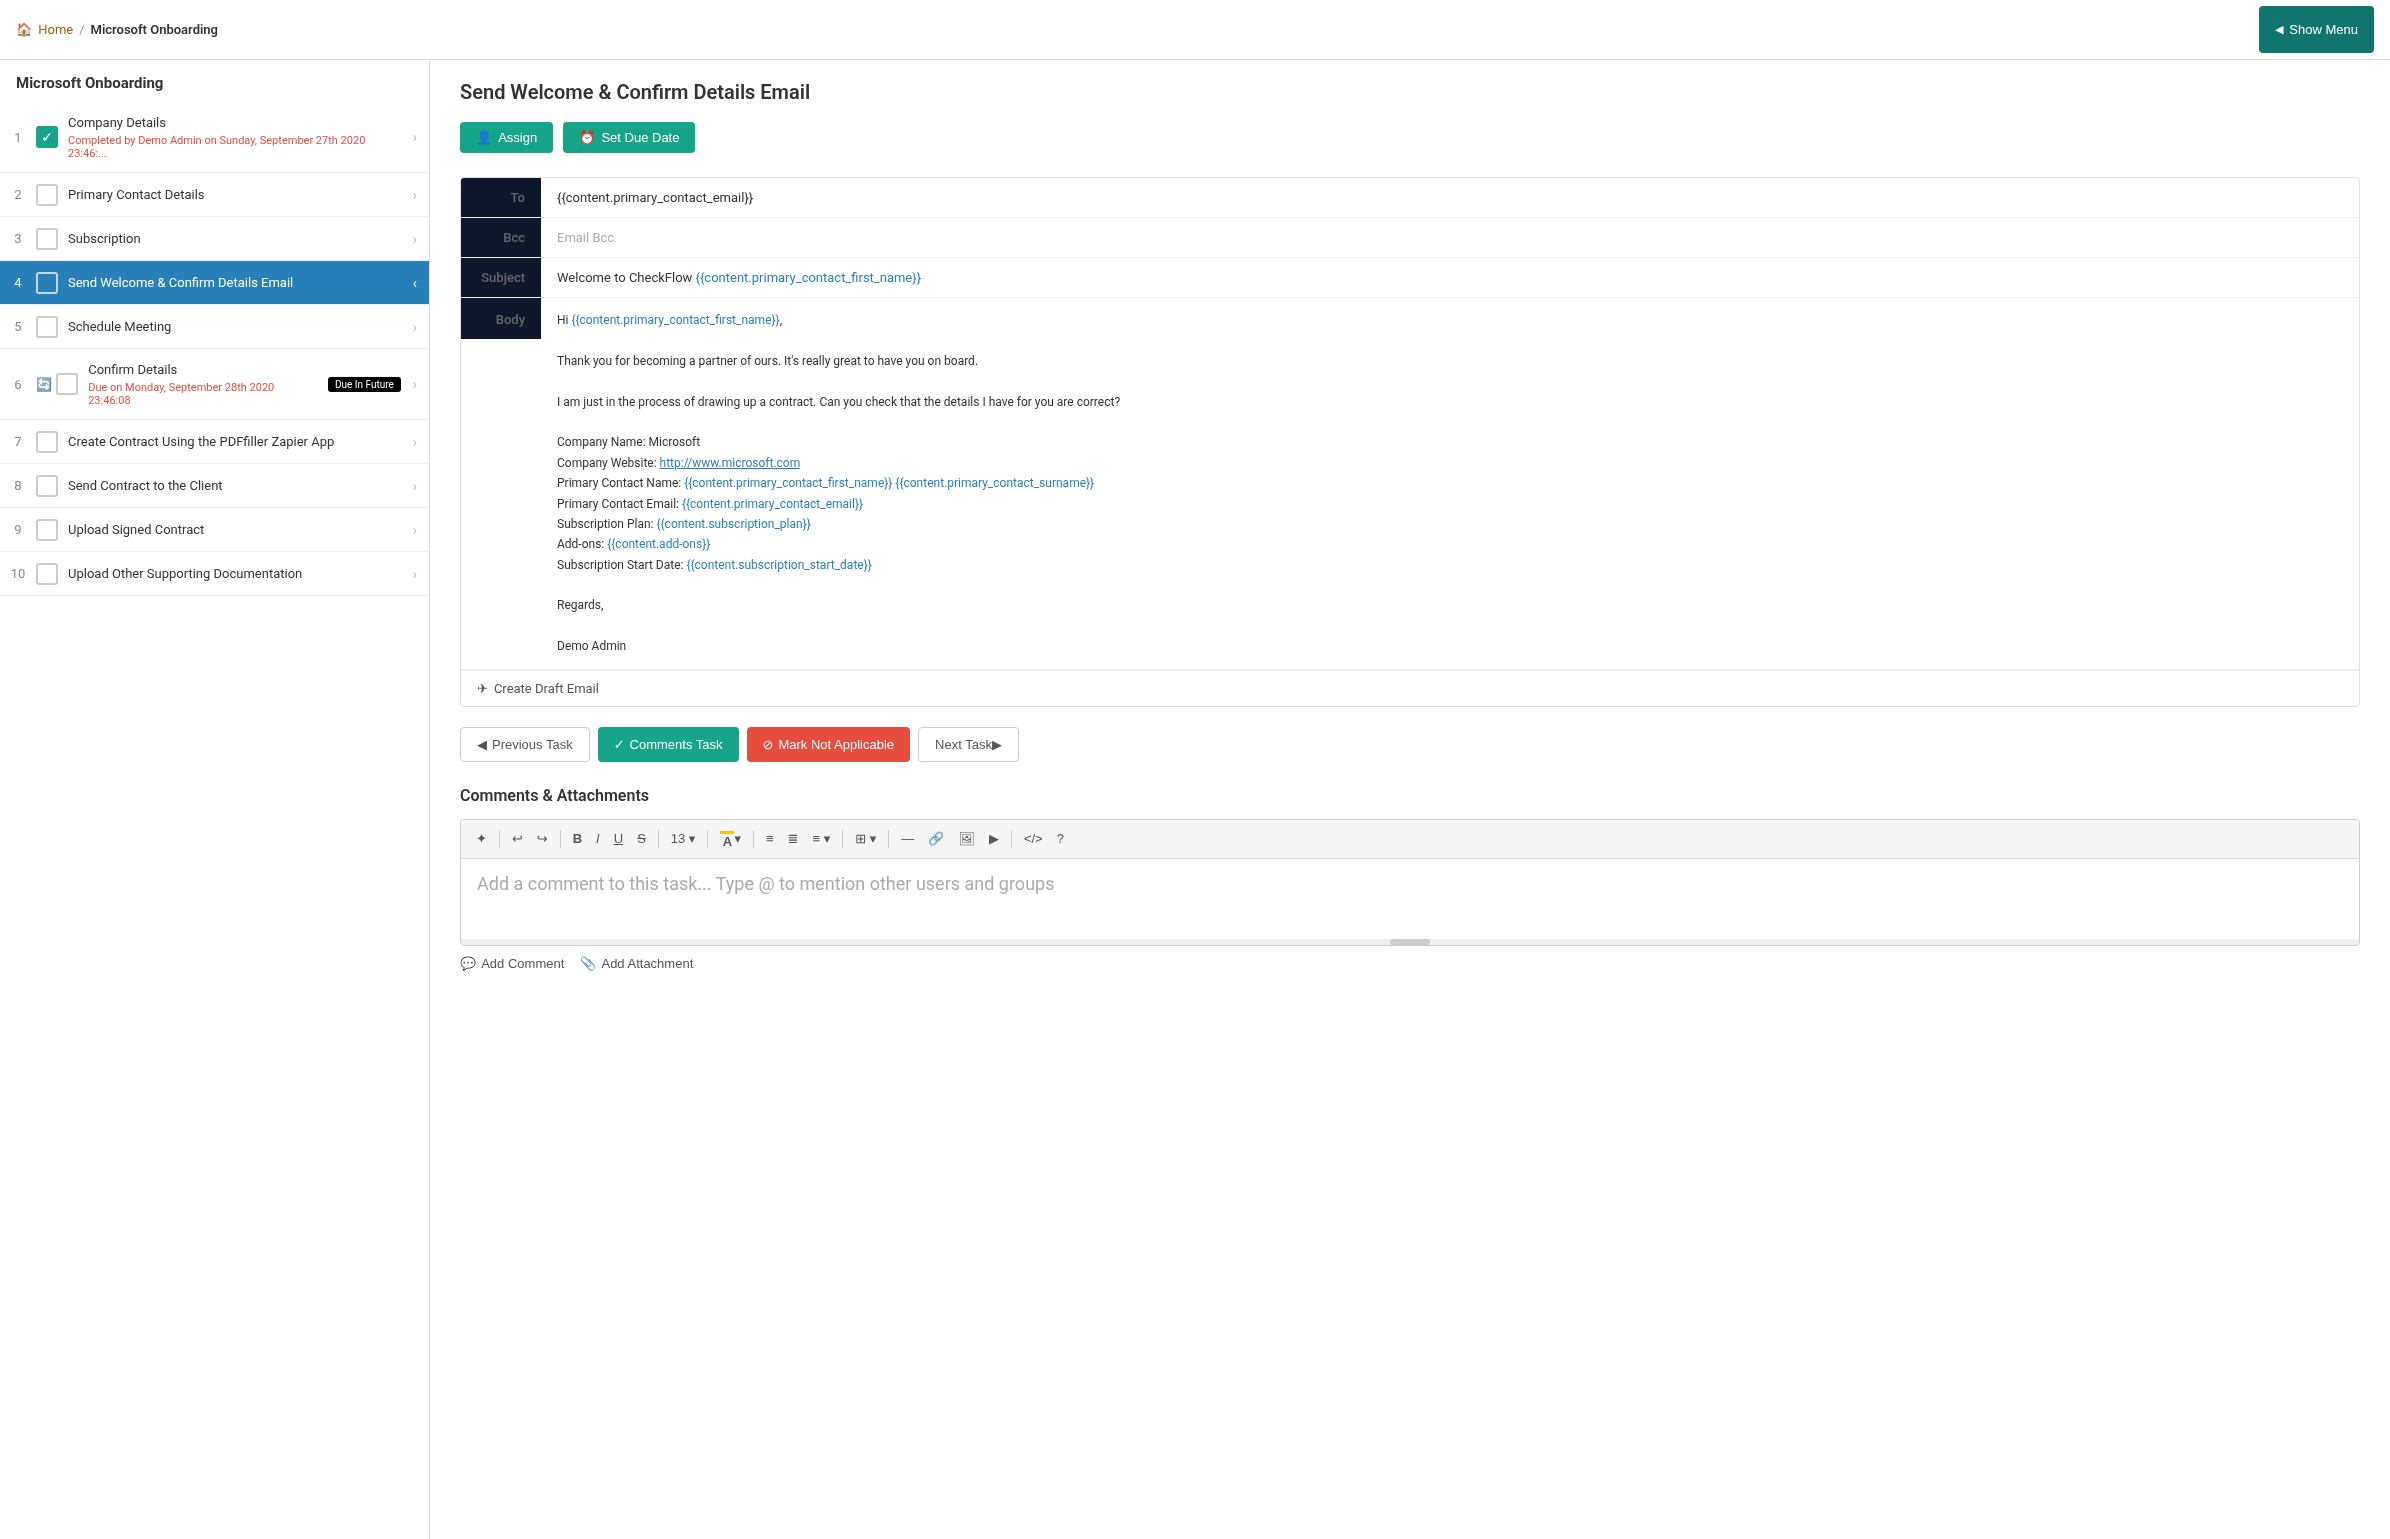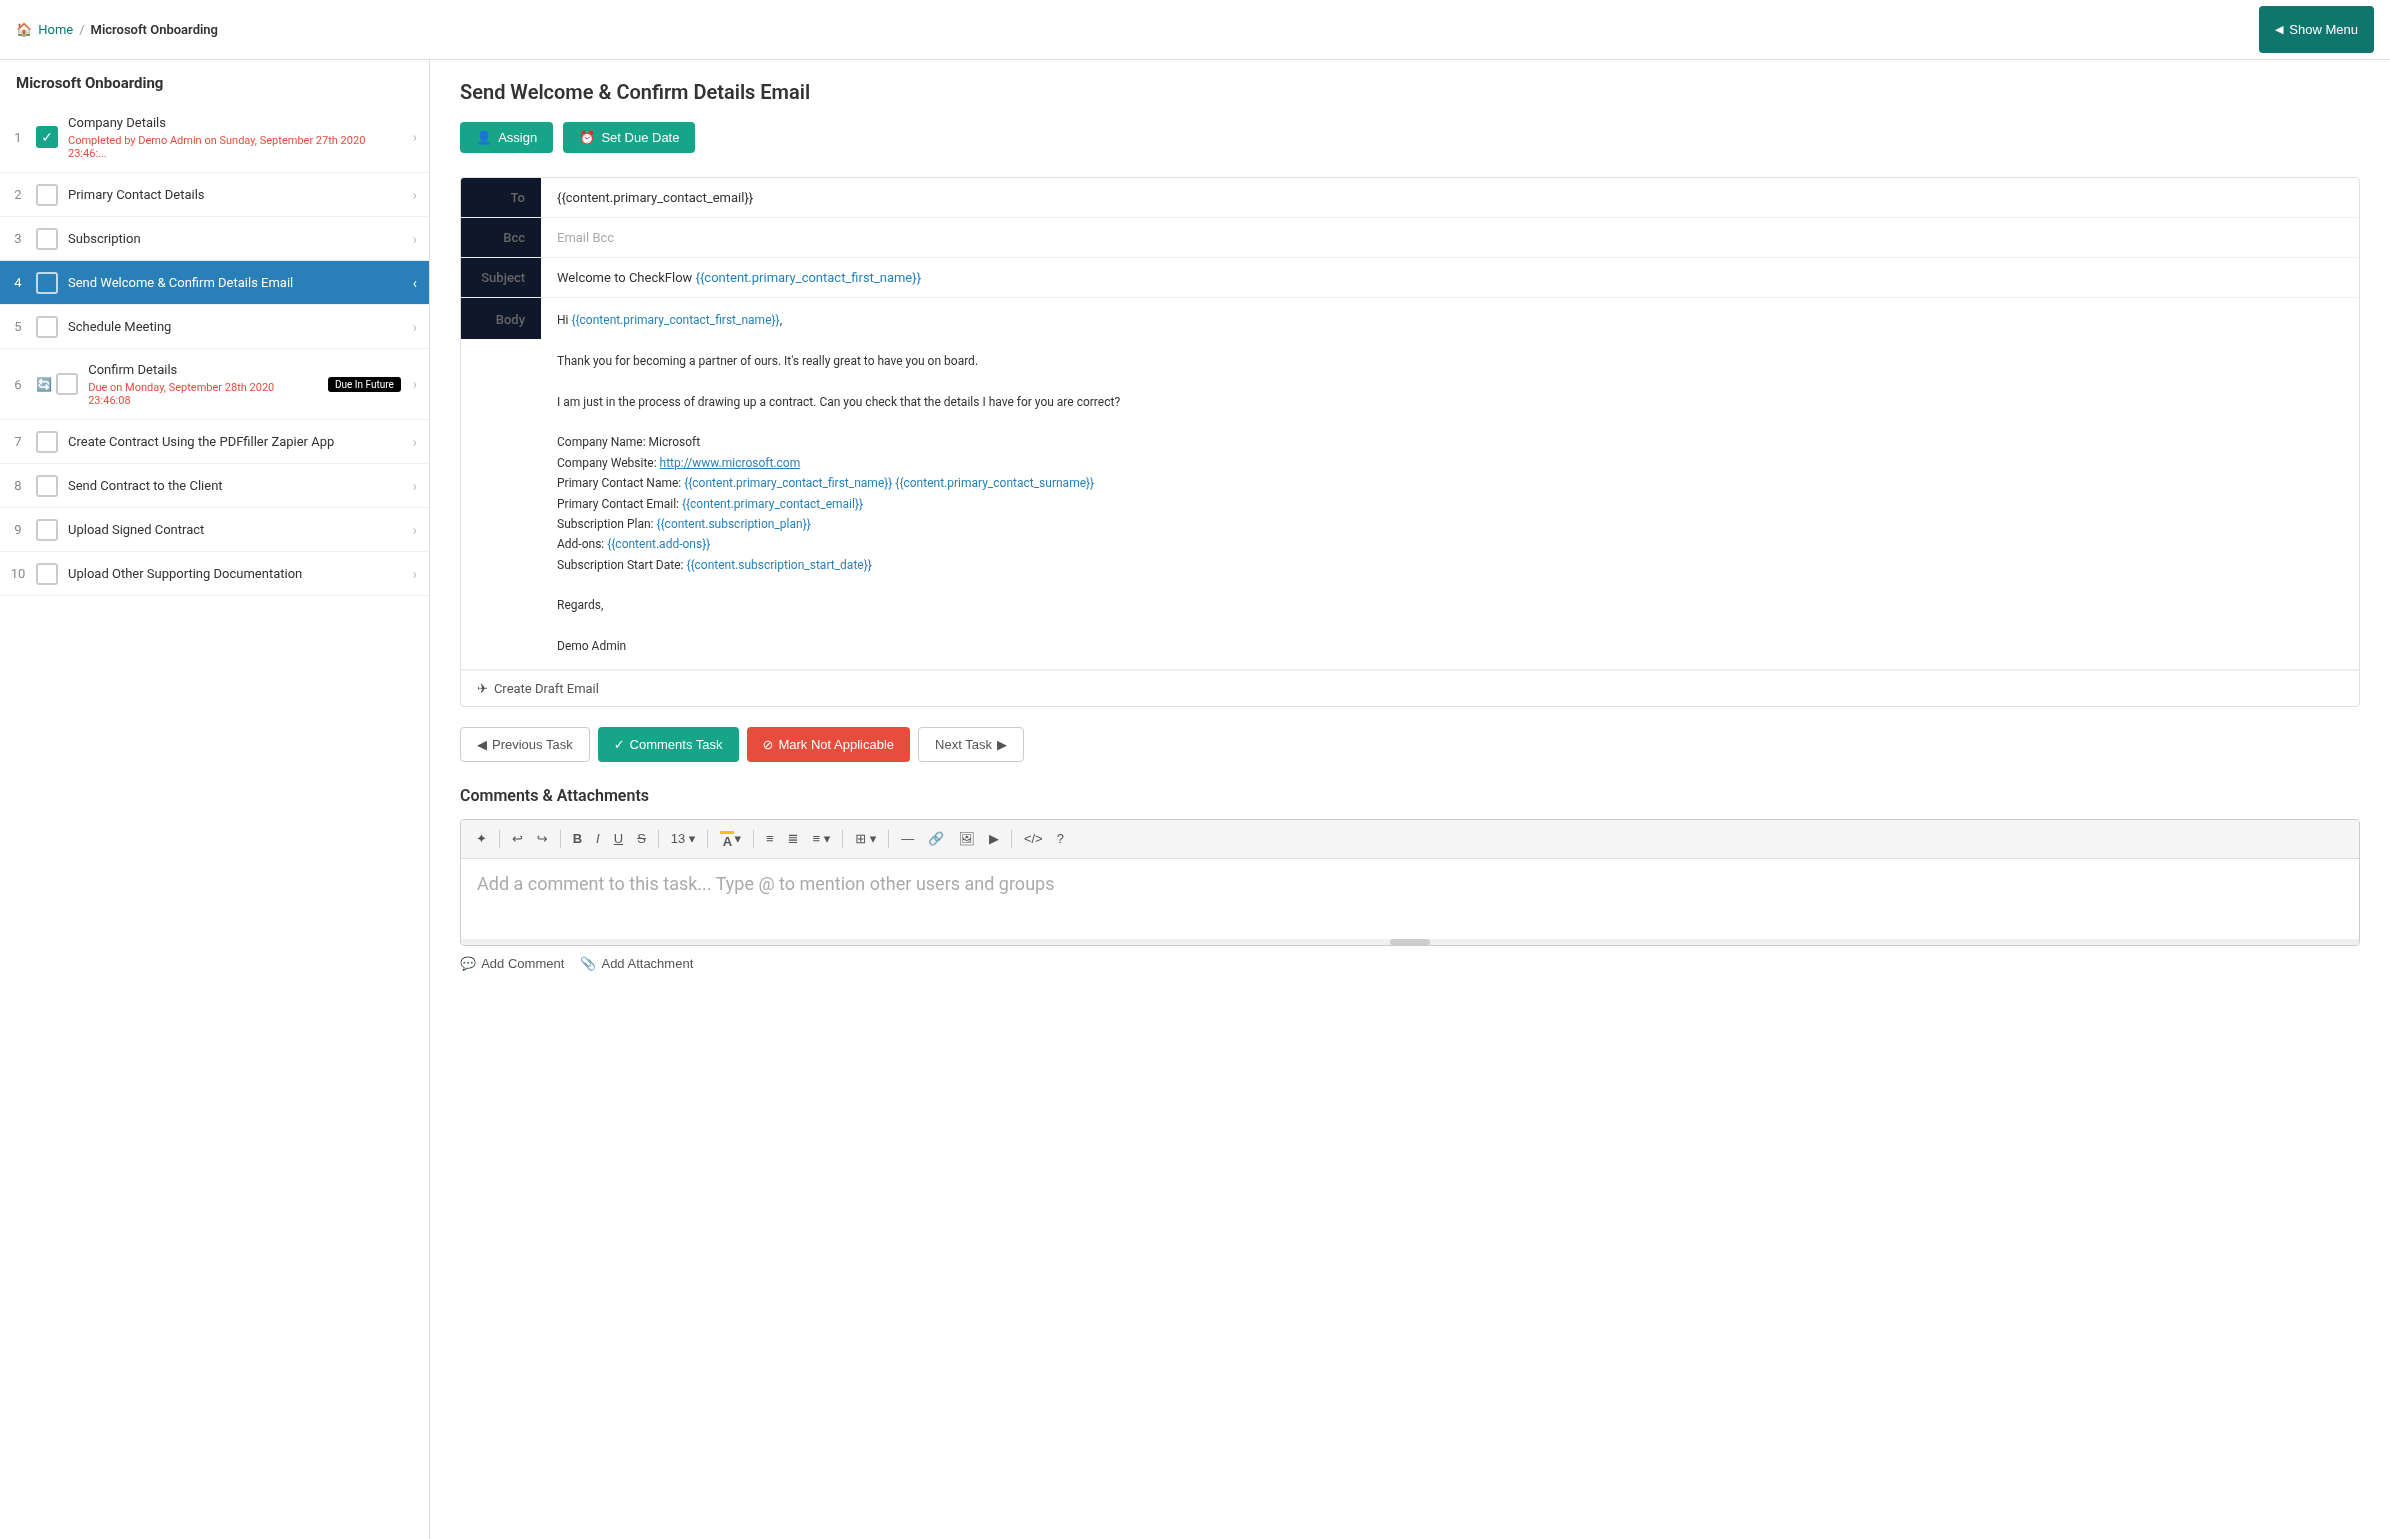--- a/index.html
+++ b/index.html
@@ -1,21 +1,21 @@
 <!DOCTYPE html>
 <html><head>
   <meta charset="utf-8">
   <style>
     * { box-sizing: border-box; margin: 0; padding: 0; }
     body { font-family: -apple-system, BlinkMacSystemFont, "Segoe UI", Roboto, sans-serif; font-size: 14px; color: #333; background: #f5f5f5; display: flex; flex-direction: column; height: 100vh; }
 
     
     .top-bar { background: #fff; border-bottom: 1px solid #ddd; padding: 6px 16px; display: flex; align-items: center; justify-content: space-between; min-height: 42px; }
     .breadcrumb { display: flex; align-items: center; gap: 6px; font-size: 13px; color: #666; }
-    .breadcrumb a { color: #0f766e; text-decoration: none; }
+    .breadcrumb a { color: #a16207; text-decoration: none; }
     .breadcrumb span { color: #999; }
     .breadcrumb strong { color: #333; font-weight: 600; }
     .show-menu-btn { background: #0f766e; color: #fff; border: none; padding: 16px 16px; border-radius: 4px; cursor: pointer; font-size: 13px; display: flex; align-items: center; gap: 6px; }
     .show-menu-btn:before { content: "◀"; font-size: 11px; }
 
     
     .main-layout { display: flex; flex: 1; overflow: hidden; }
 
     
     .sidebar { width: 430px; min-width: 430px; background: #fff; border-right: 1px solid #ddd; overflow-y: auto; }
@@ -61,21 +61,21 @@
     .email-value.placeholder { color: #aaa; }
     .email-body { padding: 12px 16px; flex: 1; font-size: 12px; line-height: 1.7; color: #333; }
 
     .create-draft { display: flex; align-items: center; gap: 6px; color: #555; font-size: 13px; padding: 10px 16px; border-top: 1px solid #eee; cursor: pointer; }
 
     
     .task-nav { display: flex; gap: 8px; margin-bottom: 24px; flex-wrap: wrap; }
     .btn-prev { background: #fff; color: #555; border: 1px solid #ccc; padding: 9px 16px; border-radius: 4px; cursor: pointer; font-size: 13px; display: flex; align-items: center; gap: 5px; }
     .btn-complete { background: #17a589; color: #fff; border: none; padding: 9px 16px; border-radius: 4px; cursor: pointer; font-size: 13px; display: flex; align-items: center; gap: 5px; }
     .btn-not-applicable { background: #e74c3c; color: #fff; border: none; padding: 9px 16px; border-radius: 4px; cursor: pointer; font-size: 13px; display: flex; align-items: center; gap: 5px; }
-    .btn-next { background: #fff; color: #555; border: 1px solid #ccc; padding: 9px 16px; border-radius: 4px; cursor: pointer; font-size: 13px; display: flex; align-items: center; gap: 5px; }
+    .btn-next { background: #fff; color: #555; border: 1px solid #ccc; padding: 9px 16px; border-radius: 4px; cursor: pointer; font-size: 13px; display: flex; align-items: center; }
 
     
     .comments-section { margin-top: 0; }
     .comments-title { font-size: 16px; font-weight: 600; color: #333; margin-bottom: 14px; }
     .editor-container { border: 1px solid #ccc; border-radius: 4px; overflow: hidden; }
     .editor-toolbar { background: #f5f5f5; border-bottom: 1px solid #ddd; padding: 6px 10px; display: flex; align-items: center; gap: 4px; flex-wrap: wrap; }
     .toolbar-btn { background: none; border: none; padding: 3px 5px; cursor: pointer; color: #555; font-size: 13px; border-radius: 2px; display: flex; align-items: center; }
     .toolbar-sep { width: 1px; height: 18px; background: #ccc; margin: 0 3px; }
     .editor-body { min-height: 80px; padding: 14px 16px; color: #aaa; font-size: 18px; }
     .editor-scrollbar { height: 6px; background: #f0f0f0; display: flex; justify-content: center; }

